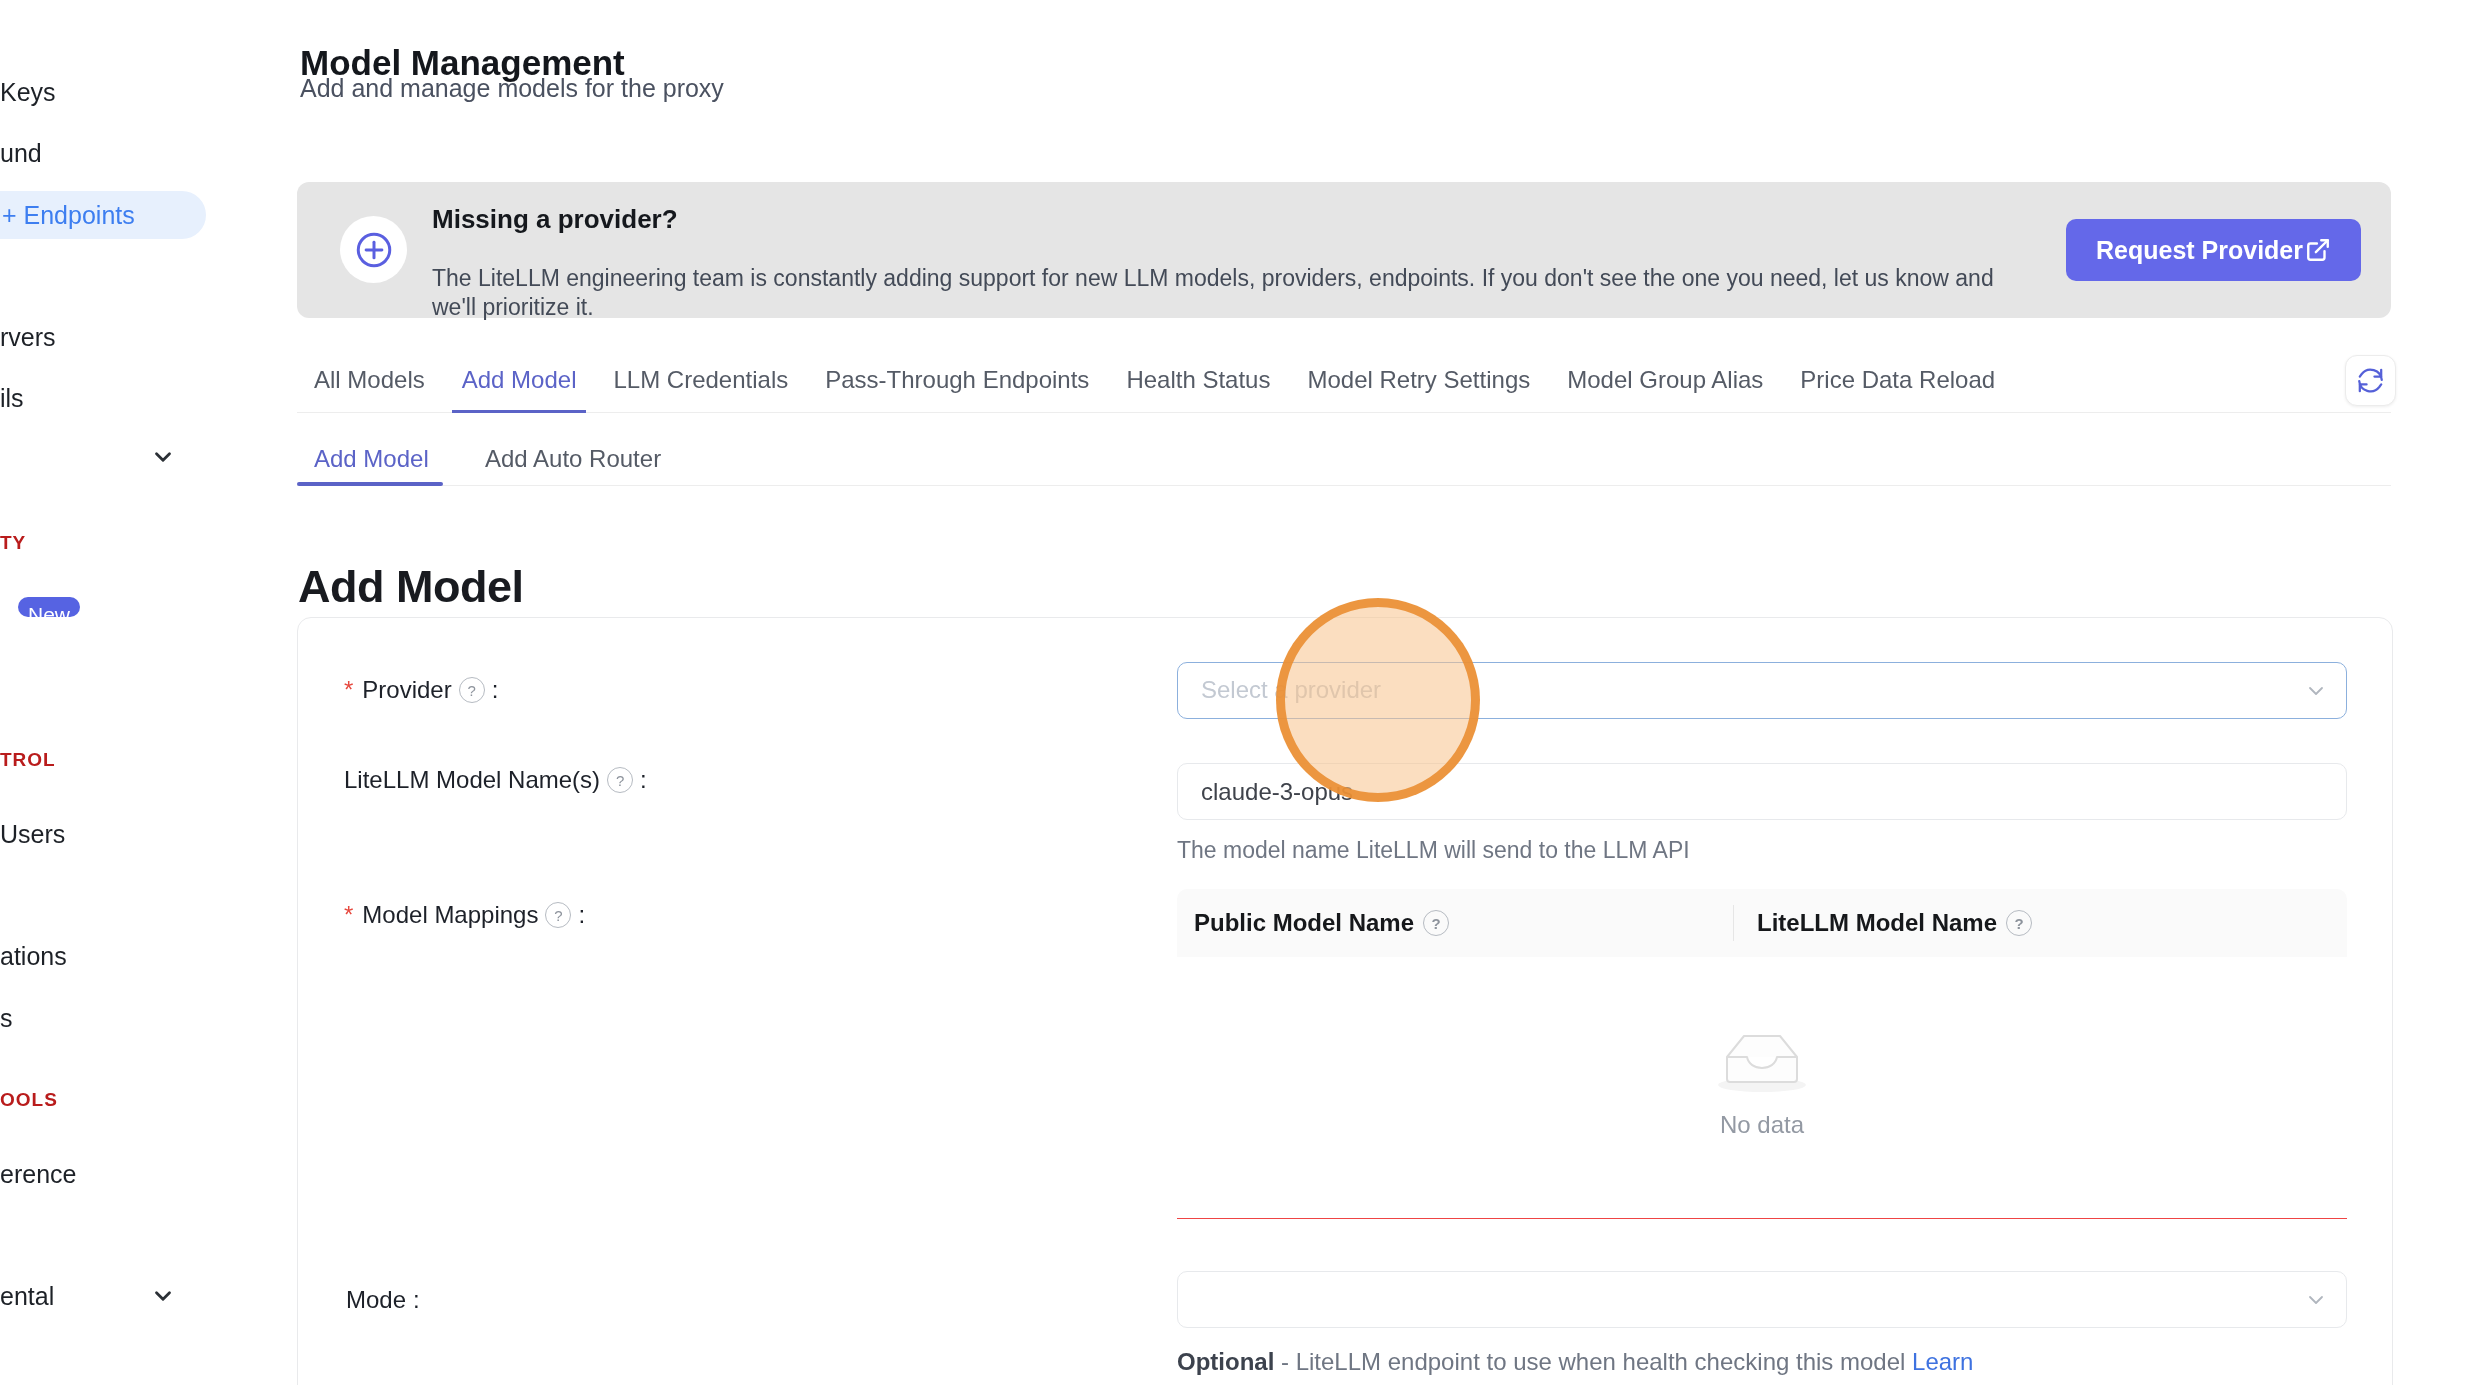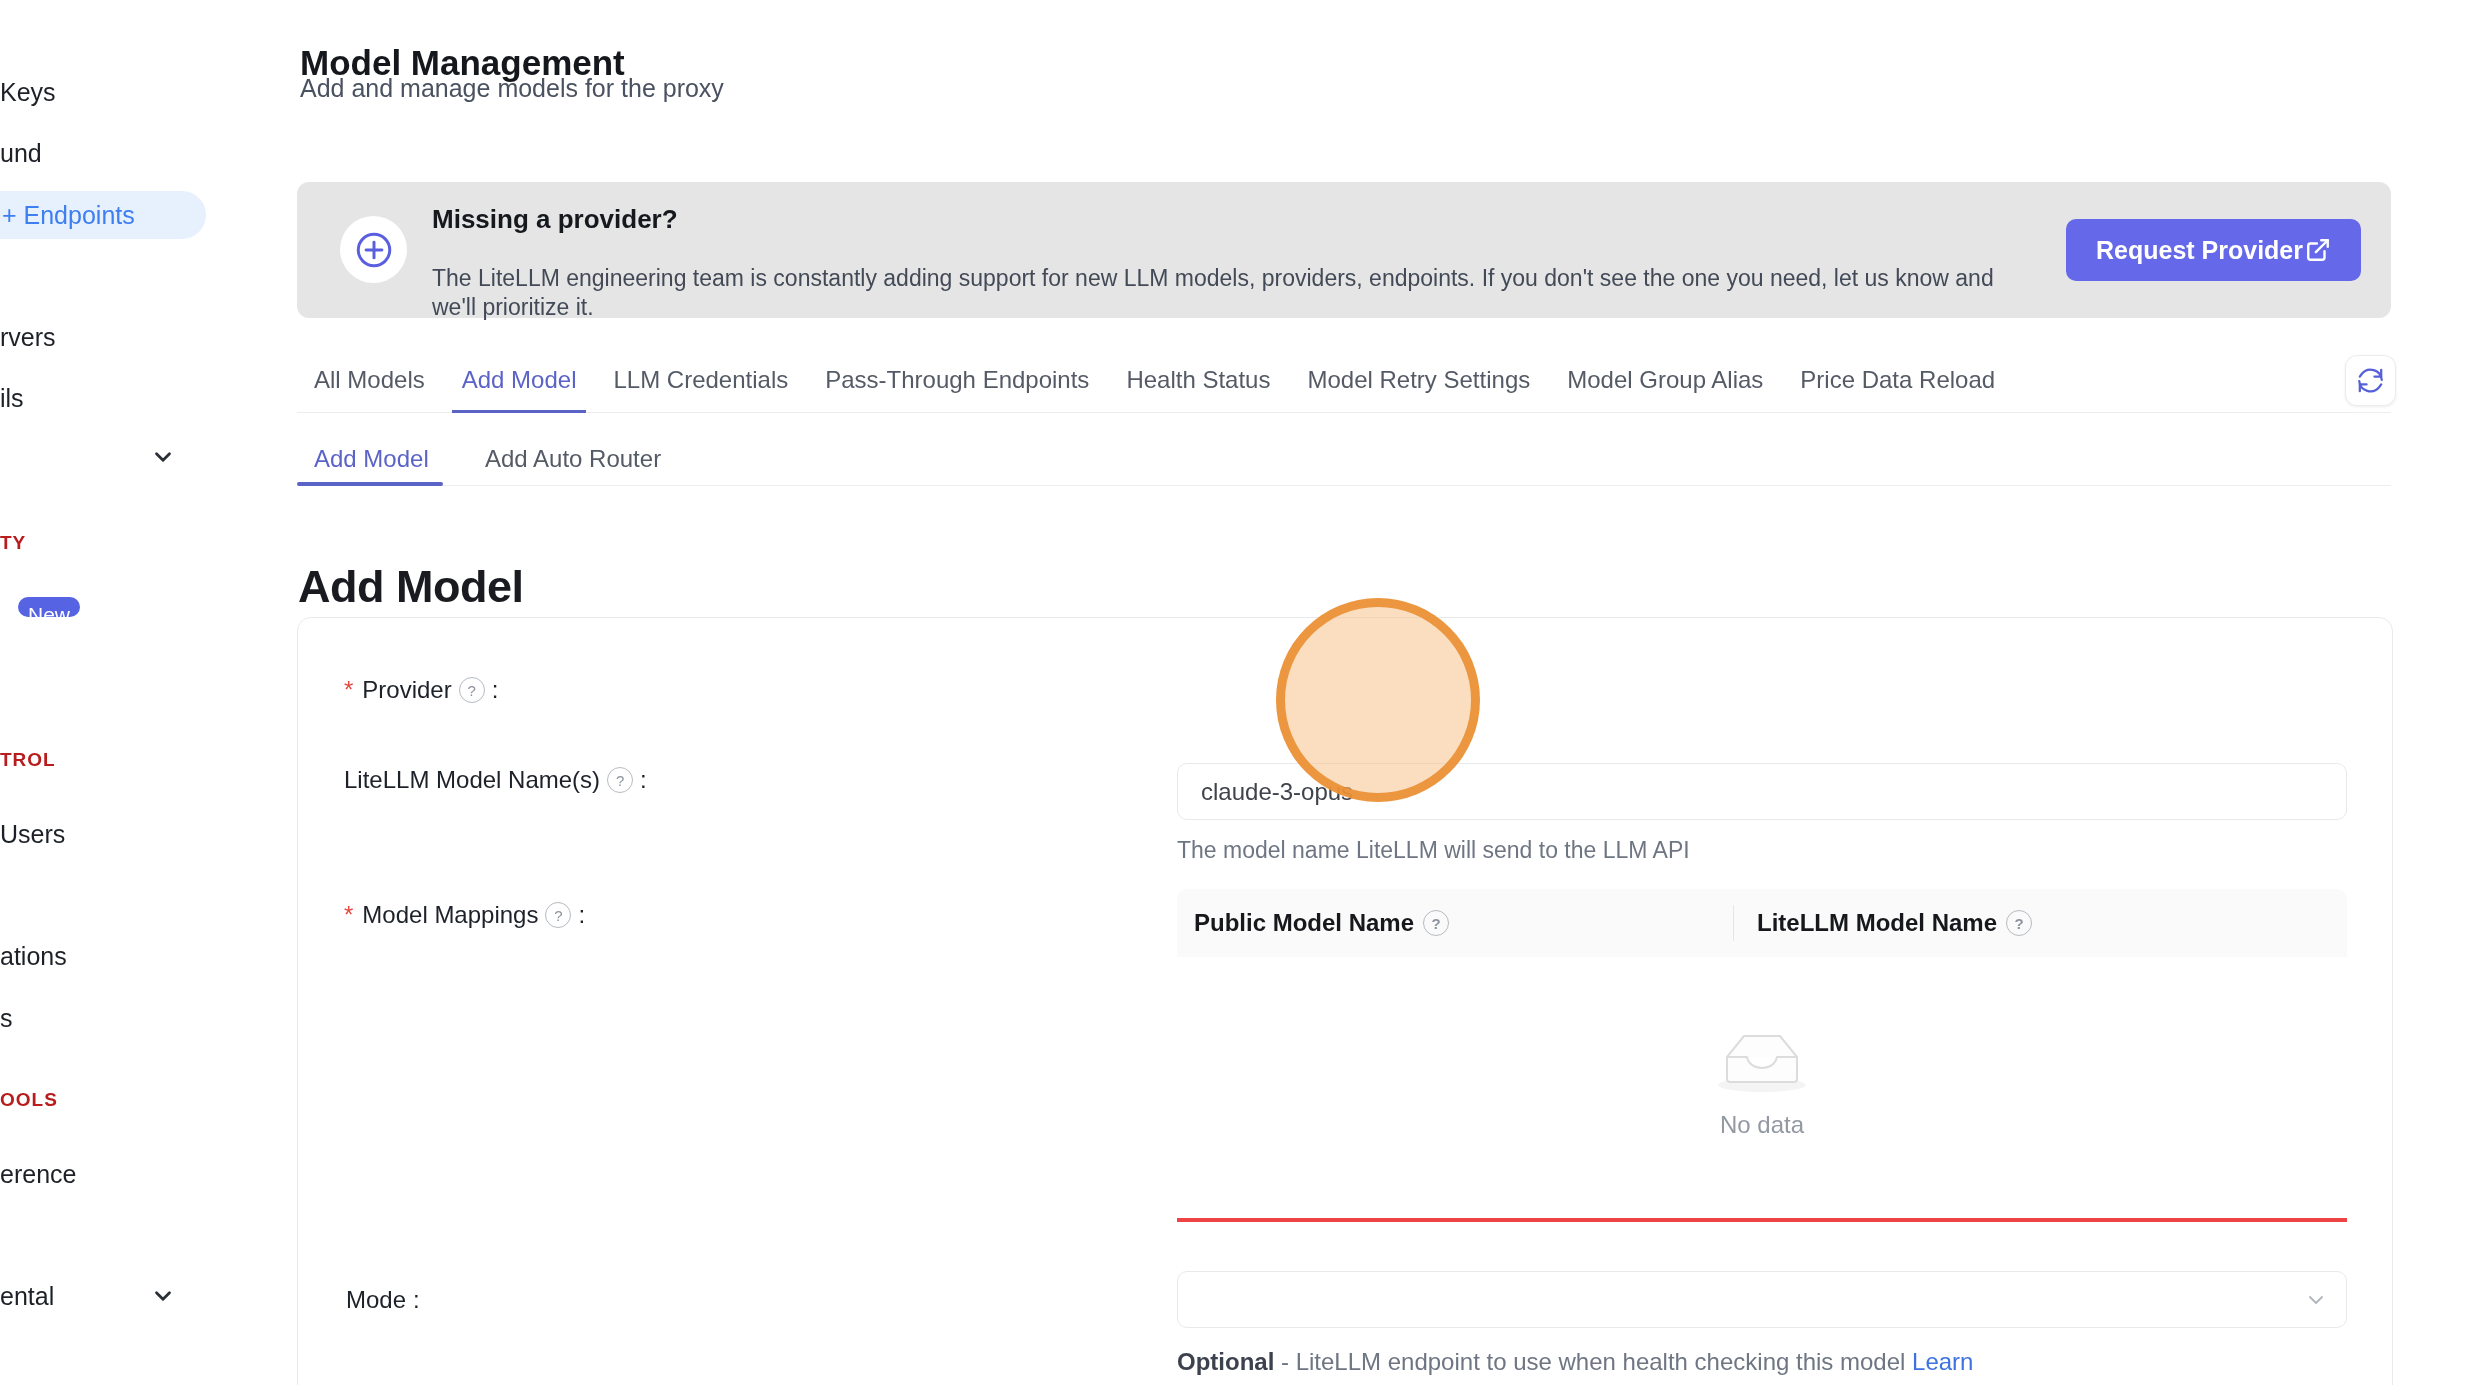--- a/index.html
+++ b/index.html
@@ -51,21 +51,21 @@
   .provider-select .ph{position:absolute;left:23px;top:0;line-height:54px;font-size:24px;color:#c3c9d2;}
   .name-input{top:763px;border:1.5px solid #e7e9ec;font-size:24px;color:#3f434b;padding:0 23px;font-family:"Liberation Sans",sans-serif;outline:none;}
   .helper{position:absolute;left:1177px;top:837px;font-size:23px;color:#6f7683;}
   .mode-select{top:1271px;border:1.5px solid #e7e9ec;cursor:pointer;}
 
   .map-header{position:absolute;left:1177px;top:889px;width:1170px;height:68px;background:#fafafa;border-radius:10px 10px 0 0;display:flex;align-items:center;}
   .map-col{font-size:24px;font-weight:700;color:#16181b;display:flex;align-items:center;gap:9px;padding-left:17px;box-sizing:border-box;}
   .map-col.c1{width:556px;}
   .map-div{width:1px;height:36px;background:#e6e6e6;}
   .map-col.c2{padding-left:23px;}
-  .map-body{position:absolute;left:1177px;top:957px;width:1170px;height:261px;border-bottom:4px solid #ef4444;}
+  .map-body{position:absolute;left:1177px;top:957px;width:1170px;height:261px;border-bottom:1px solid #ef4444;}
   .empty-wrap{position:absolute;left:50%;top:70px;transform:translateX(-50%);text-align:center;}
   .empty-text{margin-top:14px;font-size:24px;color:#9399a3;}
 
   .opt-line{position:absolute;left:1177px;top:1348px;font-size:24px;color:#6f7683;white-space:nowrap;}
   .opt-line b{color:#3c424d;}
   .opt-link{color:#3e72e0;cursor:pointer;}
 
   .click-ind{position:absolute;left:1276px;top:598px;width:186px;height:186px;border-radius:50%;border:9px solid rgba(233,140,47,.88);background:rgba(247,195,141,.55);z-index:5;pointer-events:none;}
 </style>
 </head>
@@ -149,20 +149,26 @@
   <h2 class="h2">Add Model</h2>
 
   <section class="card"></section>
 
   <div class="flabel" style="left:344px;top:676px">
     <span class="star">*</span>
     <span>Provider</span>
     <span class="help">?</span>
     <span class="colon">:</span>
   </div>
+  <div class="field provider-select">
+    <span class="ph">Select a provider</span>
+    <svg class="sel-chevron" width="24" height="24" viewBox="0 0 24 24" fill="none" stroke="#b0b6be" stroke-width="1.8" stroke-linecap="round" stroke-linejoin="round">
+        <polyline points="6 9 12 15 18 9"></polyline>
+      </svg>
+  </div>
   <div class="click-ind"></div>
 
   <div class="flabel" style="left:344px;top:766px">
     <span>LiteLLM Model Name(s)</span>
     <span class="help">?</span>
     <span class="colon">:</span>
   </div>
   <input class="field name-input" type="text" value="claude-3-opus" style="">
   <div class="helper">The model name LiteLLM will send to the LLM API</div>
 

